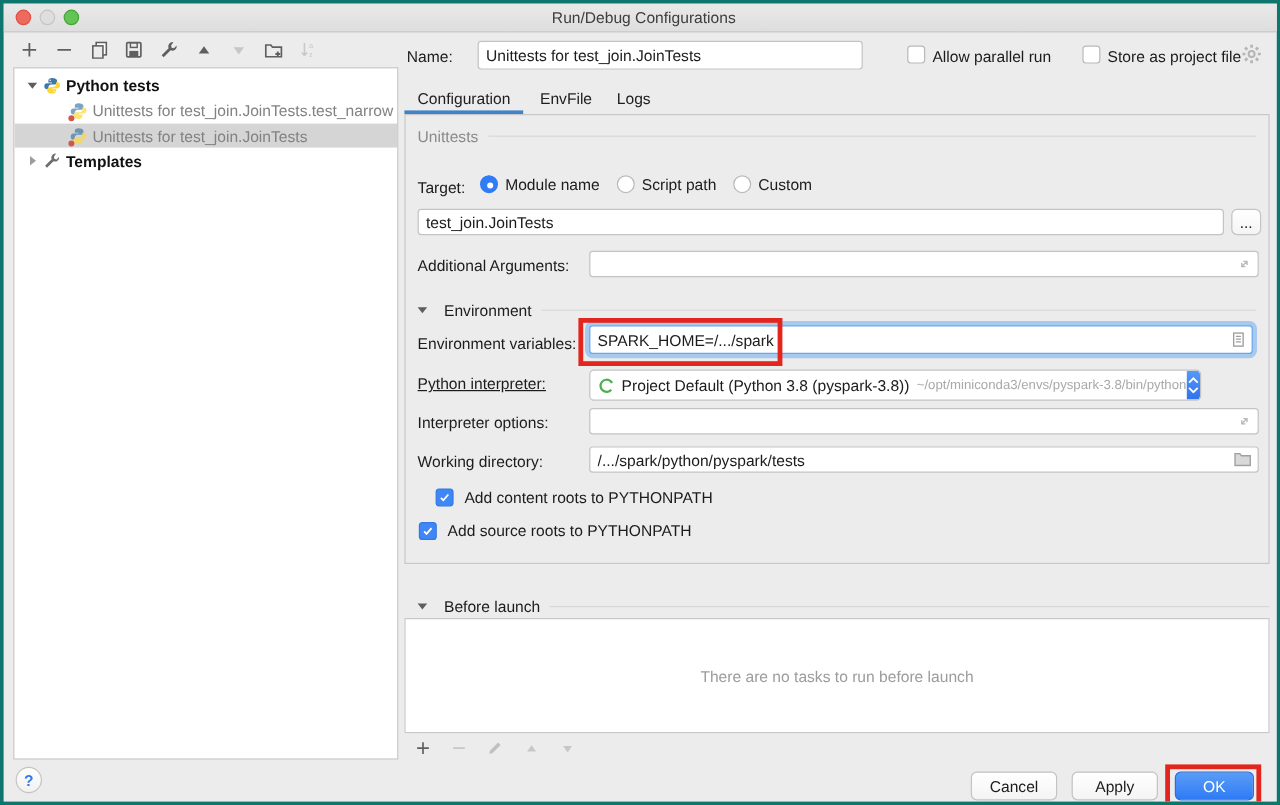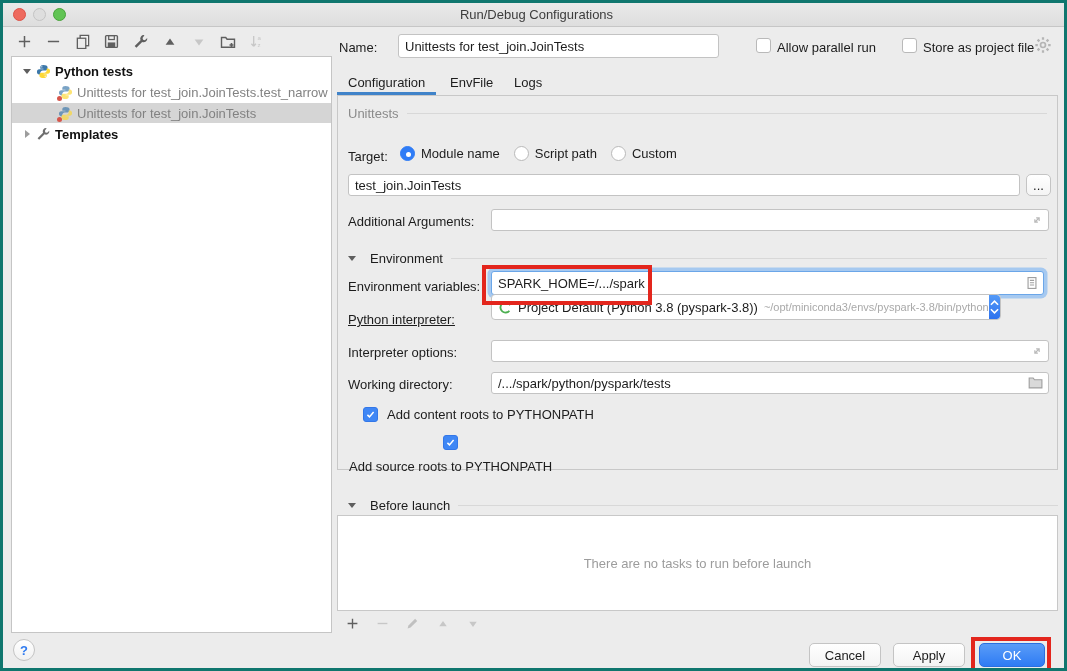--- a/index.html
+++ b/index.html
@@ -252,21 +252,21 @@
     <input class="fld focused" style="left: 153px; top: 175px; width: 553px; height: 24px;" value="SPARK_HOME=/.../spark">
     <span class="abs" style="left:687px;top:180px;">
       <svg width="14" height="14" viewBox="0 0 16 16">
           <rect x="3.5" y="1.8" width="9" height="12.4" fill="#fff" stroke="#9f9f9f" stroke-width="1.3"></rect>
           <path d="M5.6 5h4.8M5.6 7.6h4.8M5.6 10.2h4.8" stroke="#9f9f9f" stroke-width="1.2"></path>
         </svg>
     </span>
     <div class="abs hl-red" style="left:144px;top:169px;width:170px;height:40px;"></div>
 
     <span class="abs fldlabel" style="left:10px;top:216px;text-decoration:underline;">Python interpreter:</span>
-    <div class="combo" style="left:153px;top:198px;width:510px;height:26px;">
+    <div class="combo" style="left:153px;top:212px;width:510px;height:26px;">
       <span style="margin-left:6px;display:inline-flex;">
         <svg width="15" height="15" viewBox="0 0 16 16">
             <circle cx="8" cy="8" r="5.4" fill="none" stroke="#4caf50" stroke-width="2" stroke-dasharray="27 7" transform="rotate(40 8 8)"></circle>
           </svg>
       </span>
       <span class="val">Project Default (Python 3.8 (pyspark-3.8))</span>
       <span class="path">~/opt/miniconda3/envs/pyspark-3.8/bin/python</span>
       <span class="stepper">
         <svg width="9" height="6" viewBox="0 0 10 6">
             <path d="M1 5l4-4 4 4" stroke="#fff" stroke-width="1.7" fill="none"></path>
@@ -294,21 +294,21 @@
     </span>
 
     <div class="abs cbrow" style="left:11px;top:311px;padding-left:14px;">
       <span class="cb checked">
         <svg width="11" height="11" viewBox="0 0 16 16">
             <path d="M3.5 8.5l3 3L12.5 4.5" stroke="#fff" stroke-width="2.2" fill="none"></path>
           </svg>
       </span>
       <span>Add content roots to PYTHONPATH</span>
     </div>
-    <div class="abs cbrow" style="left:11px;top:339px;flex-direction:column;">
+    <div class="abs cbrow" style="left:11px;top:339px;">
       <span class="cb checked">
         <svg width="11" height="11" viewBox="0 0 16 16">
             <path d="M3.5 8.5l3 3L12.5 4.5" stroke="#fff" stroke-width="2.2" fill="none"></path>
           </svg>
       </span>
       <span>Add source roots to PYTHONPATH</span>
     </div>
   </div>
 
   <div class="abs group-hd" style="left:345px;top:495px;width:710px;">

